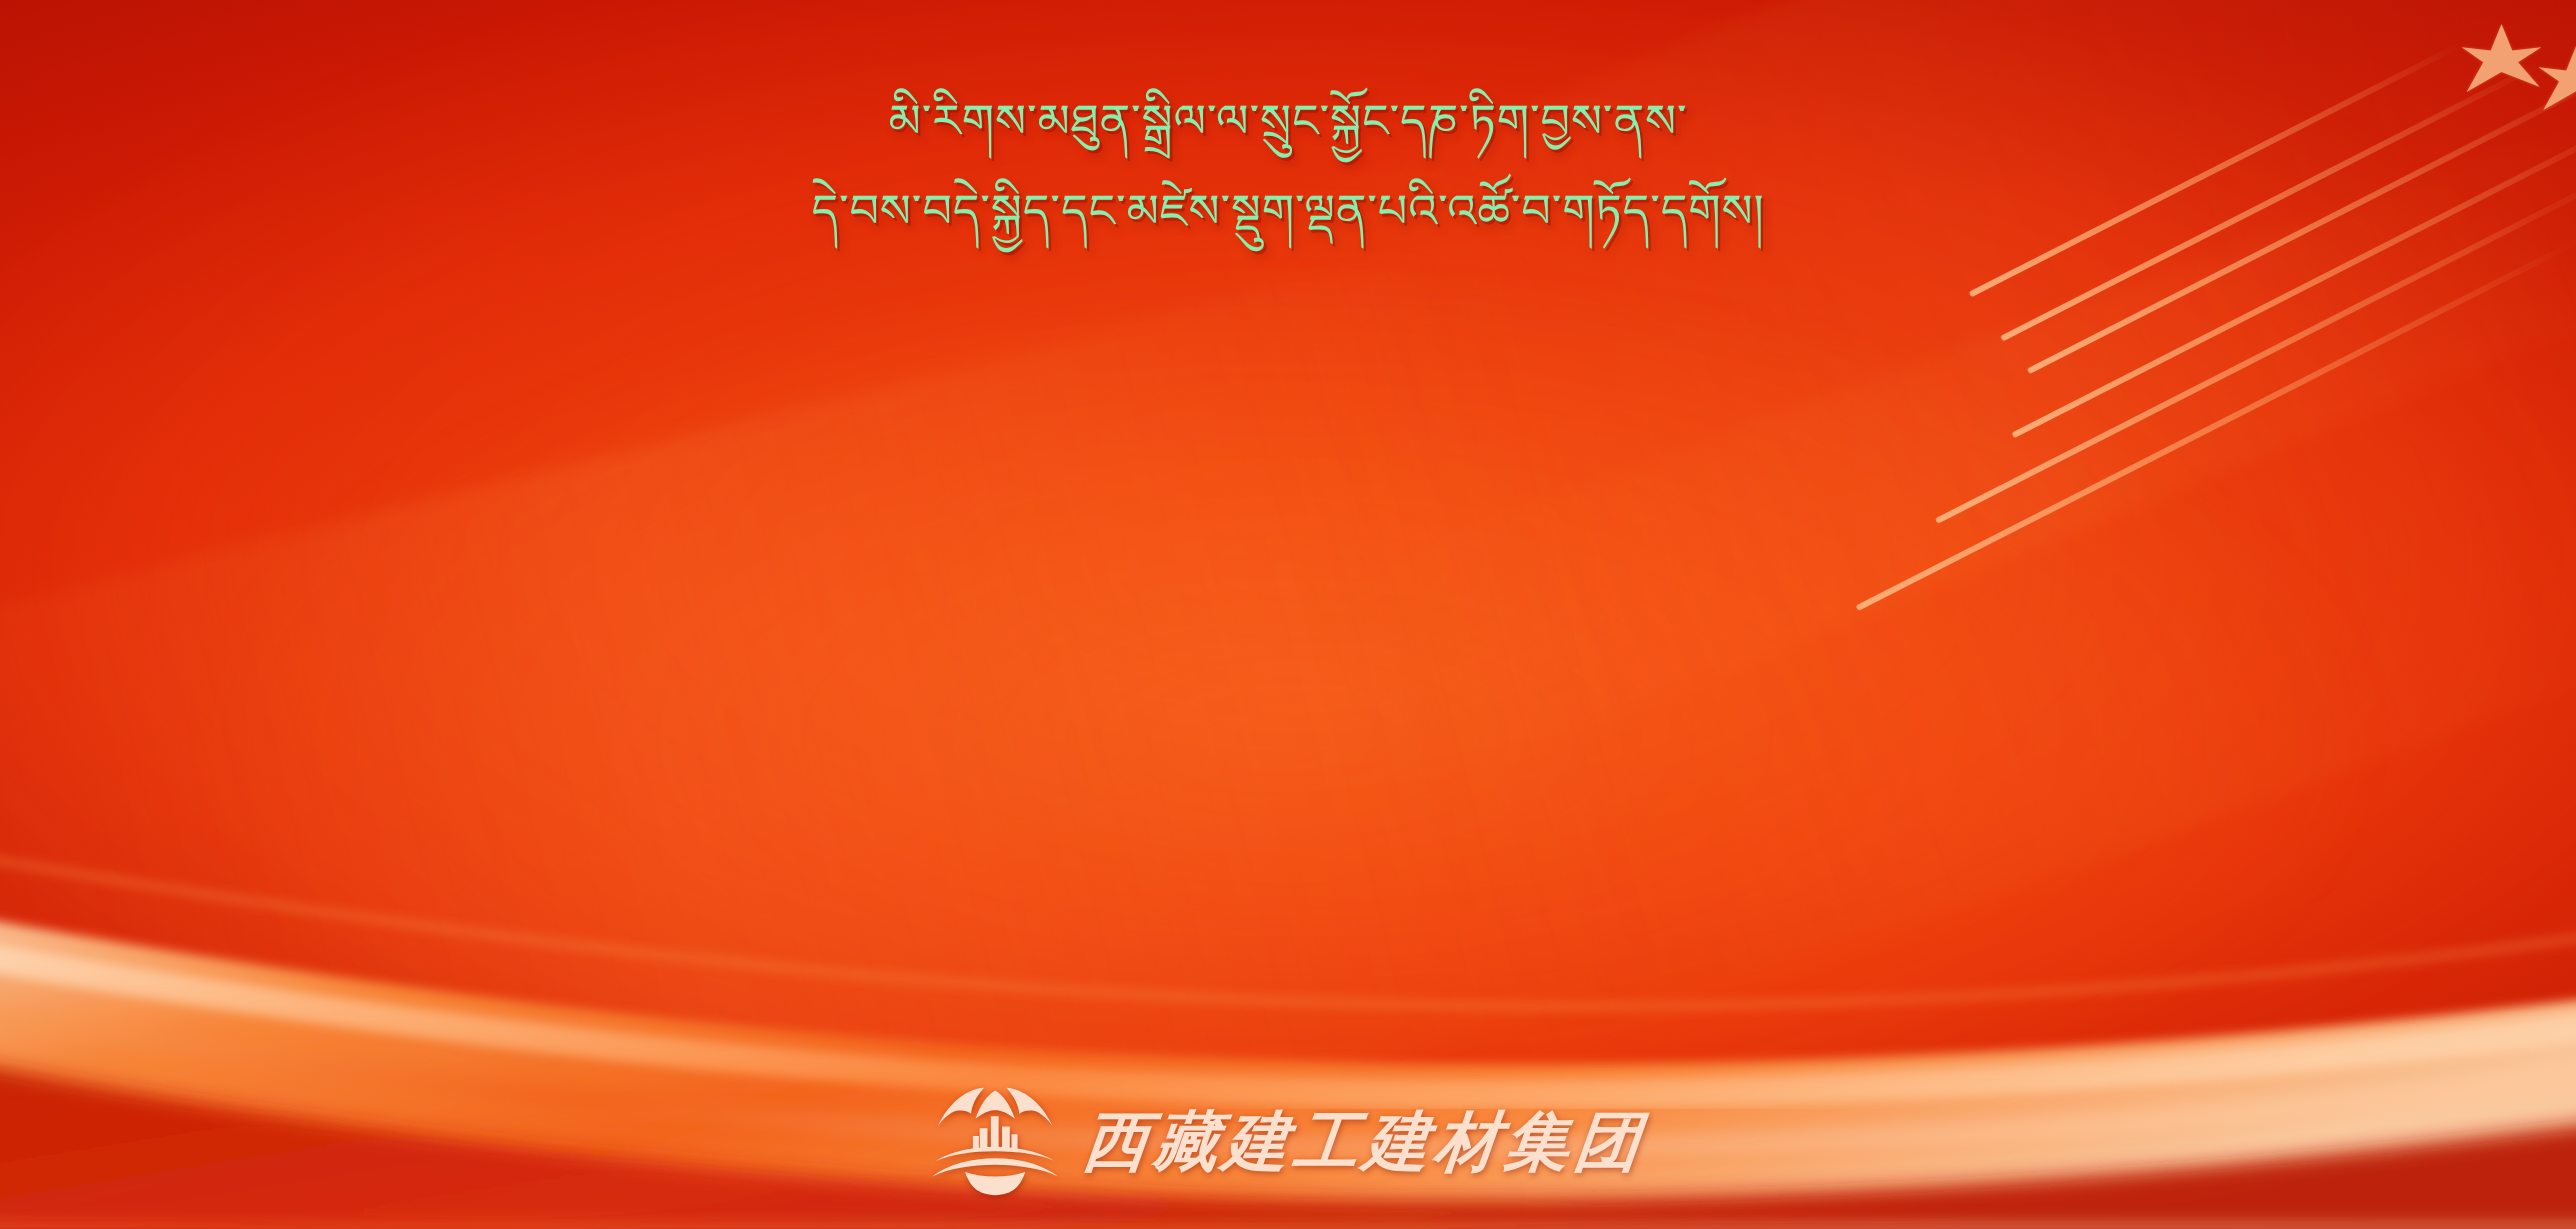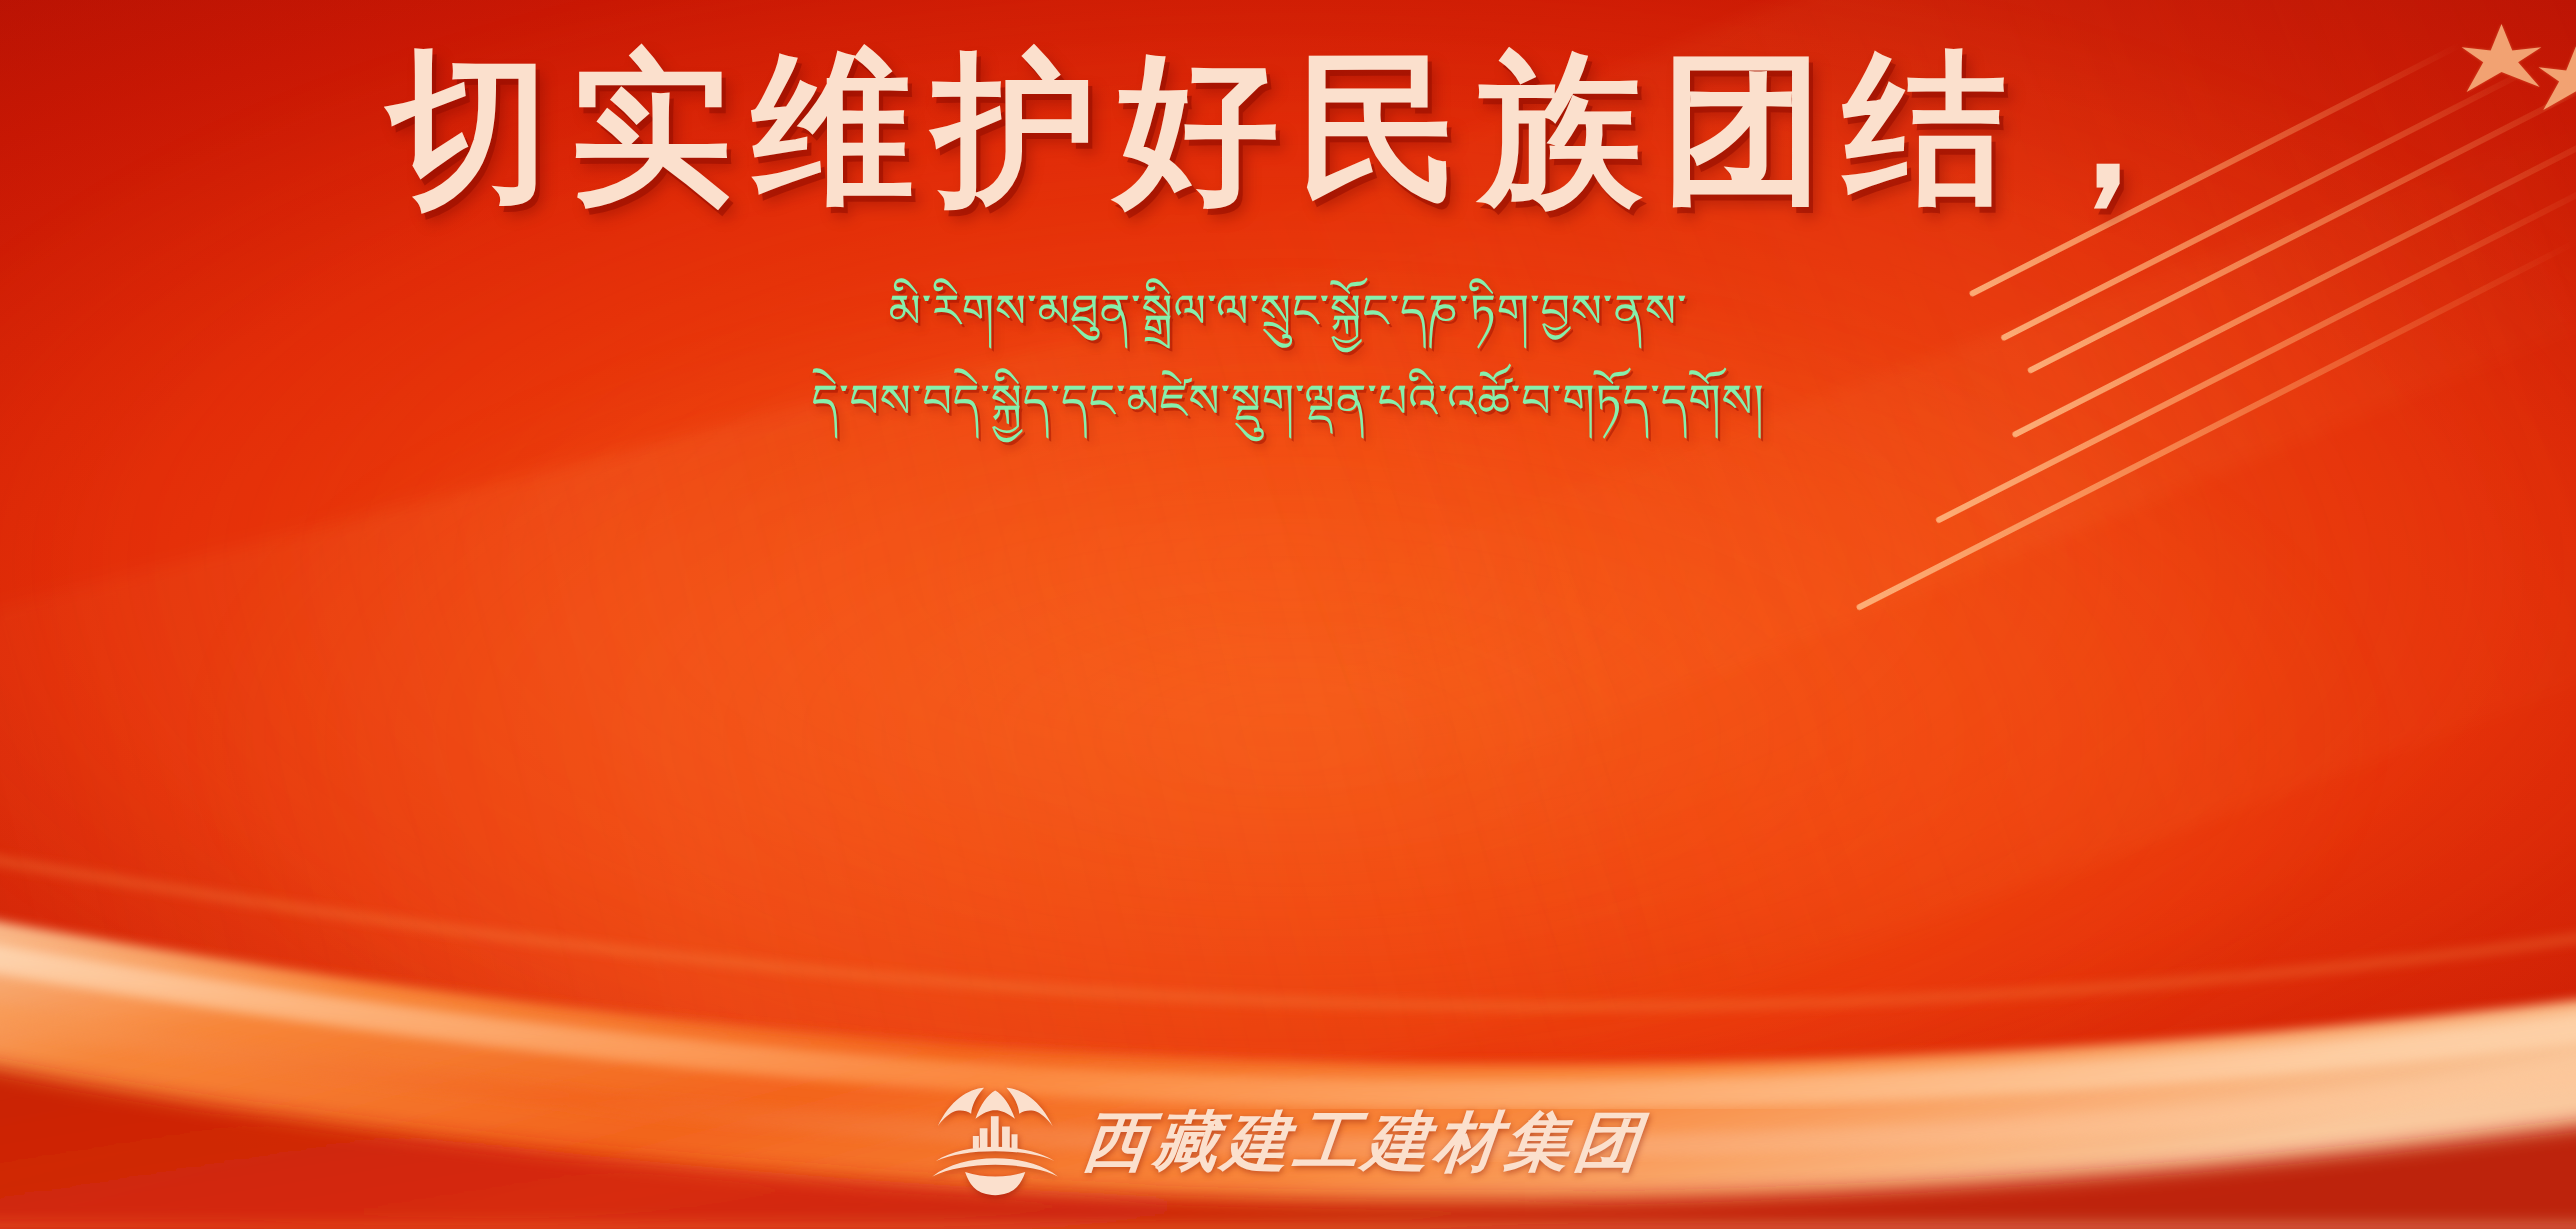--- a/index.html
+++ b/index.html
@@ -210,21 +210,20 @@
 
     <path d="M -60,360 C 760,520 1800,600 3060,430 L 3060,560 L -60,560 Z" fill="url(#rbdark)" opacity="0.92" filter="url(#blr2)"></path>
 
     <path d="M -60,235 C 720,370 1720,488 3060,318" stroke="url(#rb3)" stroke-width="34" fill="none" filter="url(#blr)" opacity=".85"></path>
     <path d="M -60,300 C 740,445 1760,545 3060,372" stroke="url(#rb2)" stroke-width="26" fill="none" filter="url(#blr)" opacity=".7"></path>
 
     <path d="M -60,120 C 760,262 1820,392 3060,212" stroke="#f9914a" stroke-width="10" fill="none" opacity=".35" filter="url(#blr)"></path>
   </svg>
 
   <div class="content">
-    <div class="cn-line l1">切实维护好民族团结，</div>
     <div class="bo-line b1">མི་རིགས་མཐུན་སྒྲིལ་ལ་སྲུང་སྐྱོང་དཎ་ཏིག་བྱས་ནས་</div>
     <div class="bo-line b2">དེ་བས་བདེ་སྐྱིད་དང་མཛེས་སྡུག་ལྡན་པའི་འཚོ་བ་གཏོད་དགོས།</div>
   </div>
 
   <div class="logo">
     <svg class="logo-mark" viewBox="0 0 150 128">
 
       <path d="M8,46 C22,16 44,2 62,1 C52,12 48,22 47,31 C41,27 33,26 26,29 C20,32 13,38 8,46 Z" fill="#fbe0cd"></path>
       <path d="M142,46 C128,16 106,2 88,1 C98,12 102,22 103,31 C109,27 117,26 124,29 C130,32 137,38 142,46 Z" fill="#fbe0cd"></path>
       <path d="M52,37 C58,20 66,9 75,4 C84,9 92,20 98,37 C89,30 82,27 75,27 C68,27 61,30 52,37 Z" fill="#fbe0cd"></path>

